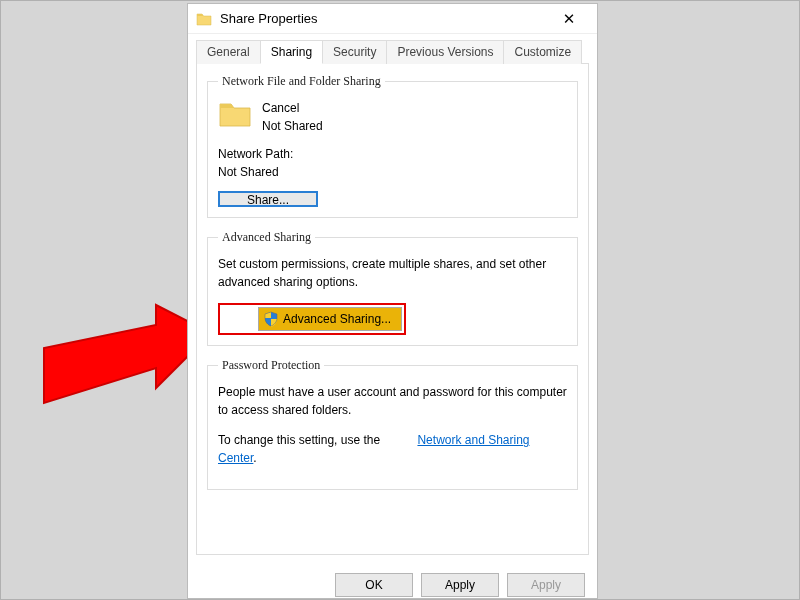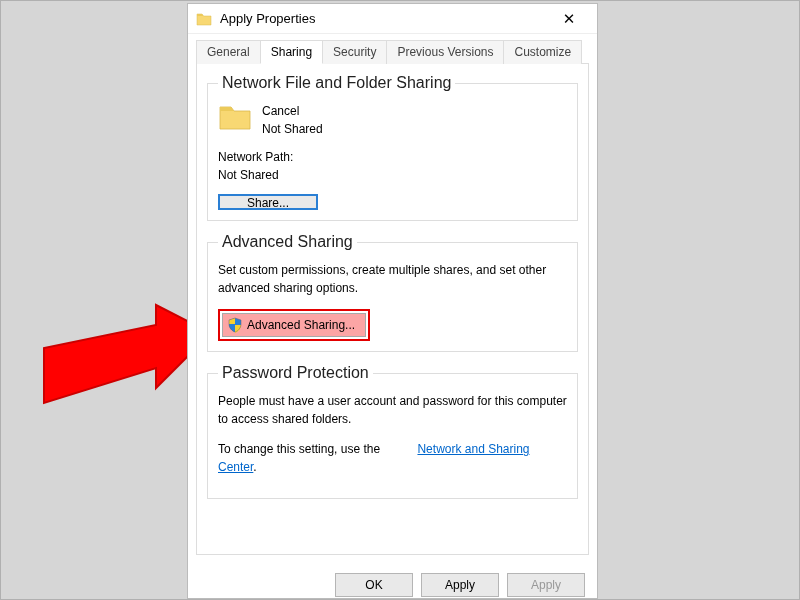--- a/index.html
+++ b/index.html
@@ -75,23 +75,24 @@
       padding: 10px;
       height: calc(100% - 30px - 24px - 44px - 4px);
       overflow: hidden;
     }
     fieldset.group {
       border: 1px solid #ddd;
       padding: 10px;
       margin-bottom: 12px;
     }
     fieldset.group legend {
-      font-size: 16px;
+      font-size: 12px;
       padding: 0 4px;
       color: #222;
+      font-family: Liberation Serif, serif;
     }
     .row { display: flex; align-items: flex-start; gap: 10px; }
     .folder-icon { width: 34px; height: 30px; flex: 0 0 auto; }
     .share-info { line-height: 1.5; }
     .np-block { margin-top: 10px; line-height: 1.5; }
     .share-btn {
       margin-top: 10px;
       min-width: 100px;
       height: 16px;
       background: #e9e9e9;
@@ -105,25 +106,26 @@
       display: inline-block;
       padding: 2px;
       border: 2px solid #e30000;
     }
     .adv-btn {
       display: inline-flex;
       align-items: center;
       gap: 4px;
       height: 24px;
       padding: 0 10px 0 4px;
-      background: #fca5a5;
+      background: #eab308;
       border: 1px solid #a9a9a9;
       font-family: inherit;
       font-size: 12px;
       cursor: default;
+      margin-left: 36px;
     }
     .shield { width: 16px; height: 16px; flex: 0 0 auto; }
     .link { color: #0066cc; text-decoration: underline; cursor: default; padding-left: 34px; }
     .footer {
       position: absolute;
       bottom: 1px; right: 12px;
       display: flex;
       gap: 8px;
       align-items: center;
     }
@@ -156,21 +158,21 @@
     <polygon points="175,30 120,2 120,22 8,45 8,100 120,65 120,85" fill="#ff0000" stroke="#cc0000" stroke-width="2"></polygon>
   </svg>
 
   <div class="dialog">
 
     <div class="titlebar">
       <svg class="title-icon" viewBox="0 0 16 16">
         <path d="M1 3h5l1.5 2H15v9H1z" fill="#f8d873" stroke="#d9b84c" stroke-width="0.5"></path>
         <path d="M1 3h5l1.5 2H1z" fill="#ecca5a"></path>
       </svg>
-      <span class="title-text">Apply Properties</span>
+      <span class="title-text">Share Properties</span>
       <button class="close-btn">✕</button>
     </div>
 
     <div class="tabs">
       <div class="tab inactive">General</div>
       <div class="tab active">Sharing</div>
       <div class="tab inactive">Security</div>
       <div class="tab inactive">Previous Versions</div>
       <div class="tab inactive">Customize</div>
     </div>

